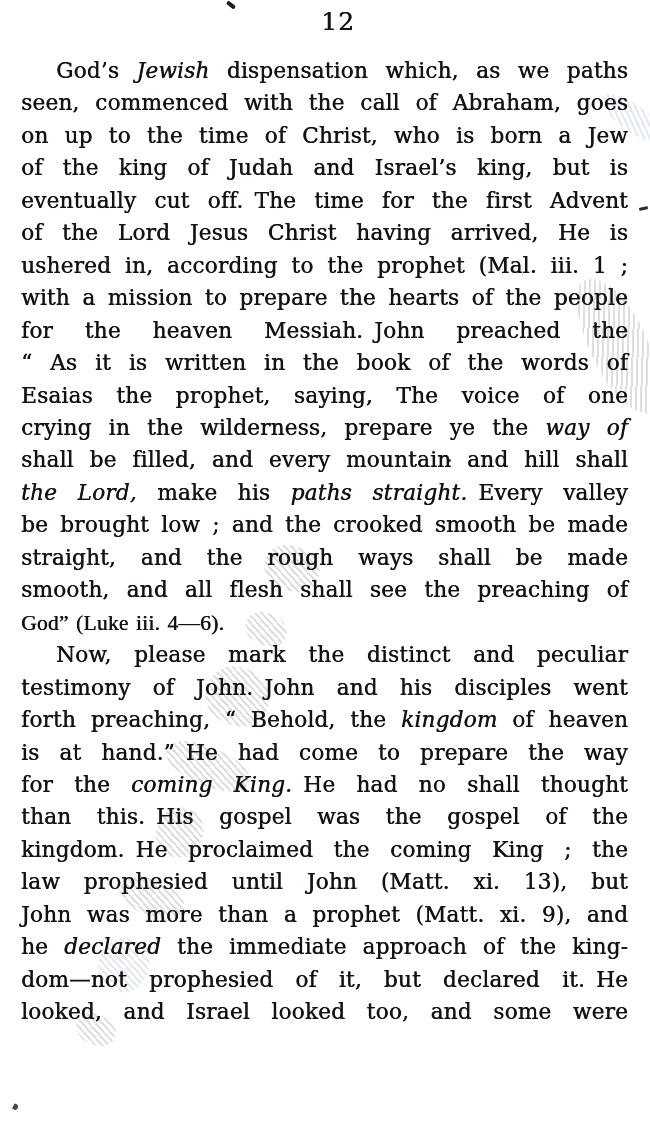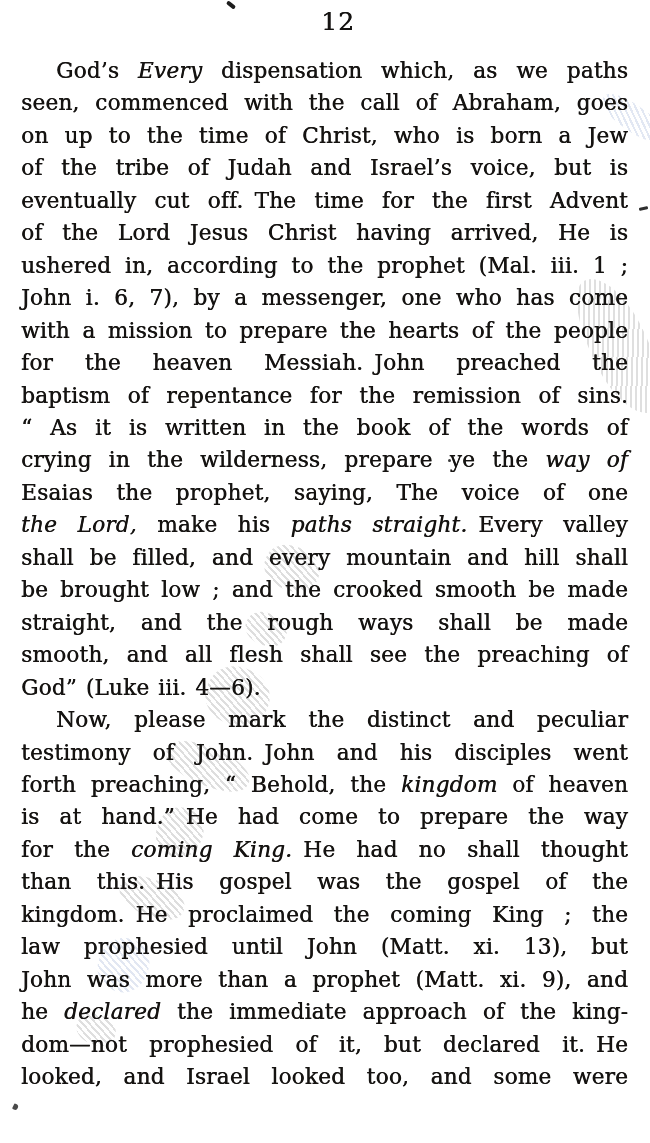--- a/index.html
+++ b/index.html
@@ -24,21 +24,21 @@
     font-size:21.6px;
     line-height:32.45px;
     text-align:justify;
     text-align-last:justify;
     word-spacing:0.08em;
     letter-spacing:0.2px;
     text-shadow:0.45px 0 0 currentColor;
     white-space:normal;
   }
   .line.indent{text-indent:35px;}
-  .line.no-justify{text-align:center;text-align-last:left;}
+  .line.no-justify{text-align:center;text-align-last:left;font-family:Liberation Serif, serif;}
   .seg.em{font-style:italic;}
 
   
   .watermark-band{
     position:absolute;left:-190px;top:585px;width:920px;height:70px;
     transform:rotate(-67deg);
     display:flex;align-items:center;gap:28px;
     opacity:.8;pointer-events:none;
   }
   .wm-blob{
@@ -96,36 +96,34 @@
 
   <div class="page-number">12</div>
 
   <div class="speck speck-top"></div>
   <div class="speck speck-right"></div>
   <div class="speck speck-dot"></div>
   <div class="speck speck-bottom"></div>
 
   <div class="text-block" id="text-block">
       <div>
-        <div class="line indent"><span class="seg">God’s </span><span class="seg em">Every</span><span class="seg"> dispensation which, as we paths</span></div>
+        <div class="line indent"><span class="seg">God’s </span><span class="seg em">Jewish</span><span class="seg"> dispensation which, as we paths</span></div>
         <div class="line"><span class="seg">seen, commenced with the call of Abraham, goes</span></div>
         <div class="line"><span class="seg">on up to the time of Christ, who is born a Jew</span></div>
-        <div class="line"><span class="seg">of the tribe of Judah and Israel’s voice, but is</span></div>
+        <div class="line"><span class="seg">of the king of Judah and Israel’s king, but is</span></div>
         <div class="line"><span class="seg">eventually cut off. The time for the first Advent</span></div>
         <div class="line"><span class="seg">of the Lord Jesus Christ having arrived, He is</span></div>
         <div class="line"><span class="seg">ushered in, according to the prophet (Mal. iii. 1 ;</span></div>
-        <div class="line"><span class="seg">John i. 6, 7), by a messenger, one who has come</span></div>
         <div class="line"><span class="seg">with a mission to prepare the hearts of the people</span></div>
         <div class="line"><span class="seg">for the heaven Messiah. John preached the</span></div>
-        <div class="line"><span class="seg">baptism of repentance for the remission of sins.</span></div>
         <div class="line"><span class="seg">“ As it is written in the book of the words of</span></div>
+        <div class="line"><span class="seg">Esaias the prophet, saying, The voice of one</span></div>
         <div class="line"><span class="seg">crying in the wilderness, prepare ye the </span><span class="seg em">way of</span></div>
-        <div class="line"><span class="seg">Esaias the prophet, saying, The voice of one</span></div>
+        <div class="line"><span class="seg">shall be filled, and every mountain and hill shall</span></div>
         <div class="line"><span class="seg em">the Lord,</span><span class="seg"> make his </span><span class="seg em">paths straight.</span><span class="seg"> Every valley</span></div>
-        <div class="line"><span class="seg">shall be filled, and every mountain and hill shall</span></div>
         <div class="line"><span class="seg">be brought low ; and the crooked smooth be made</span></div>
         <div class="line"><span class="seg">straight, and the rough ways shall be made</span></div>
         <div class="line"><span class="seg">smooth, and all flesh shall see the preaching of</span></div>
         <div class="line no-justify"><span class="seg">God” (Luke iii. 4—6).</span></div>
       </div>
       <div>
         <div class="line indent"><span class="seg">Now, please mark the distinct and peculiar</span></div>
         <div class="line"><span class="seg">testimony of John. John and his disciples went</span></div>
         <div class="line"><span class="seg">forth preaching, “ Behold, the </span><span class="seg em">kingdom</span><span class="seg"> of heaven</span></div>
         <div class="line"><span class="seg">is at hand.” He had come to prepare the way</span></div>

